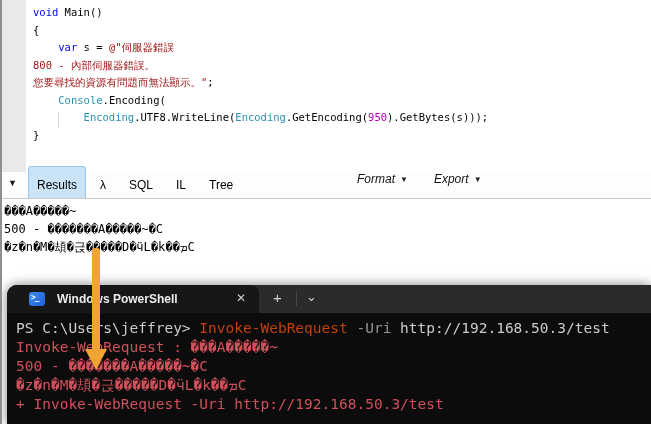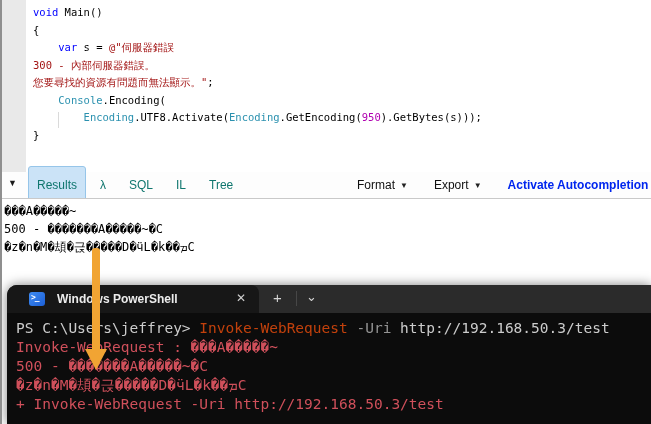--- a/index.html
+++ b/index.html
@@ -11,23 +11,23 @@
   .gutter{position:absolute;left:2px;top:0;width:24px;height:172px;background:#e9e9e9;}
   .code{position:absolute;left:33px;top:4px;font-family:"DejaVu Sans Mono","Liberation Mono",monospace;
         font-size:10.5px;line-height:17.5px;color:#000;}
   .code .line{white-space:pre;}
   .indent-guide{position:absolute;left:58px;top:112px;width:1px;height:16px;background:#dadada;}
   .c-kw{color:#0000ff}.c-type{color:#2b91af}.c-str{color:#a31515}.c-num{color:#b000b0}.c-pl{color:#000}
   
   .tabbar{position:absolute;left:0;top:172px;width:651px;height:26px;background:#fdfdfd;font-size:12px;color:#111;}
   .collapse{position:absolute;left:8px;top:6px;font-size:9px;color:#1a1a1a;}
   .qtabs{position:absolute;left:28px;top:2px;height:22px;display:flex;align-items:center;}
-  .qtab{padding:11px 8px;margin-right:5px;border:1px solid transparent;border-radius:3px;color:#0f766e;}
+  .qtab{padding:11px 8px;margin-right:5px;border:1px solid transparent;border-radius:3px;color:#000000;}
   .qtab.active{background:#cbe3f7;border-color:#96c5e9;}
-  .bar-right{position:absolute;left:357px;top:6px;display:flex;align-items:center;white-space:nowrap;}
+  .bar-right{position:absolute;left:357px;top:0;display:flex;align-items:center;white-space:nowrap;font-style:italic;}
   .dropcaret{font-size:8px;margin:1px 0 0 5px;color:#222;}
   .fmt,.exp{display:flex;align-items:center;margin-right:26px;color:#111;}
   .autoc{font-weight:bold;color:#0026ee;}
   
   .results{position:absolute;left:0;top:198px;width:651px;height:226px;background:#fff;border-top:1px solid #c9c9c9;}
   .rlines{position:absolute;left:4px;top:3px;font-family:"DejaVu Sans Mono","Liberation Mono",monospace;
           font-size:12px;line-height:18px;color:#000;}
   .rlines .line{white-space:pre;}
   
   .terminal{position:absolute;left:7px;top:285px;width:644px;height:139px;border-top-left-radius:10px;
@@ -59,24 +59,24 @@
 <body>
 
 <div class="left-edge"></div>
 
 <div class="editor">
   <div class="gutter"></div>
   <div class="code">
       <div class="line"><span class="c-kw">void </span><span class="c-pl">Main()</span></div>
       <div class="line"><span class="c-pl">{</span></div>
       <div class="line"><span class="c-pl">    </span><span class="c-kw">var</span><span class="c-pl"> s = </span><span class="c-str">@"伺服器錯誤</span></div>
-      <div class="line"><span class="c-str">300 - 內部伺服器錯誤。</span></div>
+      <div class="line"><span class="c-str">800 - 內部伺服器錯誤。</span></div>
       <div class="line"><span class="c-str">您要尋找的資源有問題而無法顯示。"</span><span class="c-pl">;</span></div>
       <div class="line"><span class="c-pl">    </span><span class="c-type">Console</span><span class="c-pl">.Encoding(</span></div>
-      <div class="line"><span class="c-pl">        </span><span class="c-type">Encoding</span><span class="c-pl">.UTF8.Activate(</span><span class="c-type">Encoding</span><span class="c-pl">.GetEncoding(</span><span class="c-num">950</span><span class="c-pl">).GetBytes(s)));</span></div>
+      <div class="line"><span class="c-pl">        </span><span class="c-type">Encoding</span><span class="c-pl">.UTF8.WriteLine(</span><span class="c-type">Encoding</span><span class="c-pl">.GetEncoding(</span><span class="c-num">950</span><span class="c-pl">).GetBytes(s)));</span></div>
       <div class="line"><span class="c-pl">}</span></div>
     </div>
   <div class="indent-guide"></div>
 </div>
 
 <div class="tabbar">
   <span class="collapse">▼</span>
   <span class="qtabs">
       <span class="qtab active">Results</span>
       <span class="qtab">λ</span>
@@ -86,21 +86,20 @@
     </span>
   <span class="bar-right">
     <span class="fmt">
         <span>Format</span>
         <span class="dropcaret">▼</span>
       </span>
     <span class="exp">
         <span>Export</span>
         <span class="dropcaret">▼</span>
       </span>
-    <span class="autoc">Activate Autocompletion</span>
   </span>
 </div>
 
 <div class="results">
   <div class="rlines">
       <div class="line"><span class="c-pl">���A�����~</span></div>
       <div class="line"><span class="c-pl">500 - �������A�����~�C</span></div>
       <div class="line"><span class="c-pl">�z�n�M�䪺�귽�����D�ӵL�k��ܡC</span></div>
     </div>
 </div>

